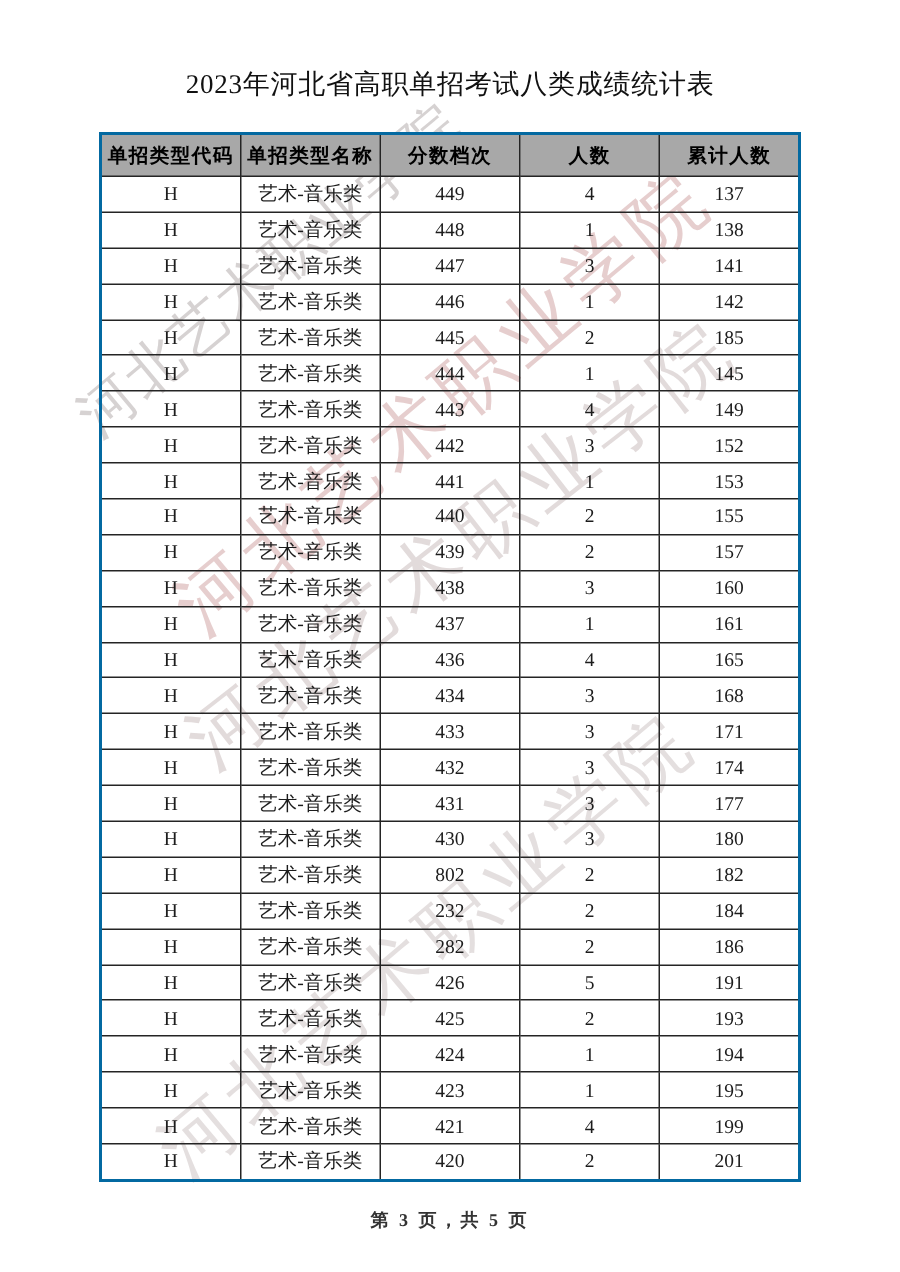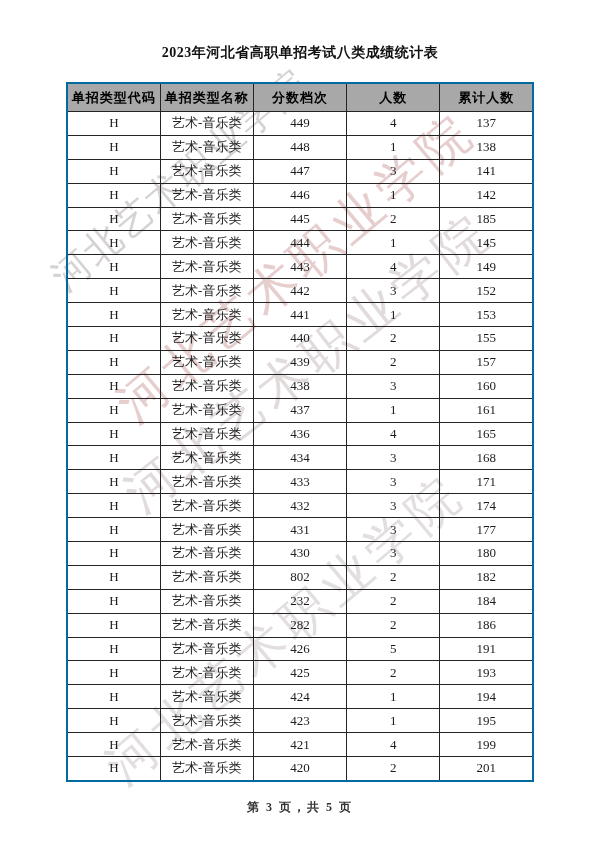--- a/index.html
+++ b/index.html
@@ -48,22 +48,22 @@
     font-size:50px;letter-spacing:6px;
     color:rgba(172,158,158,0.33);
     transform:translate(-50%,-50%) rotate(-40deg);
   }
   
   .content{position:relative;z-index:1;}
   .title{
     margin:0;
     padding-top:44px;
     text-align:center;
-    font-size:14px;
-    font-weight:700;
+    font-size:18px;
+    font-weight:400;
     letter-spacing:0.5px;
     color:#111;
   }
   table.score-table{
     width:468px;
     margin:20px auto 0;
     border-collapse:collapse;
     border:2px solid #0369a1;
     table-layout:fixed;
   }

